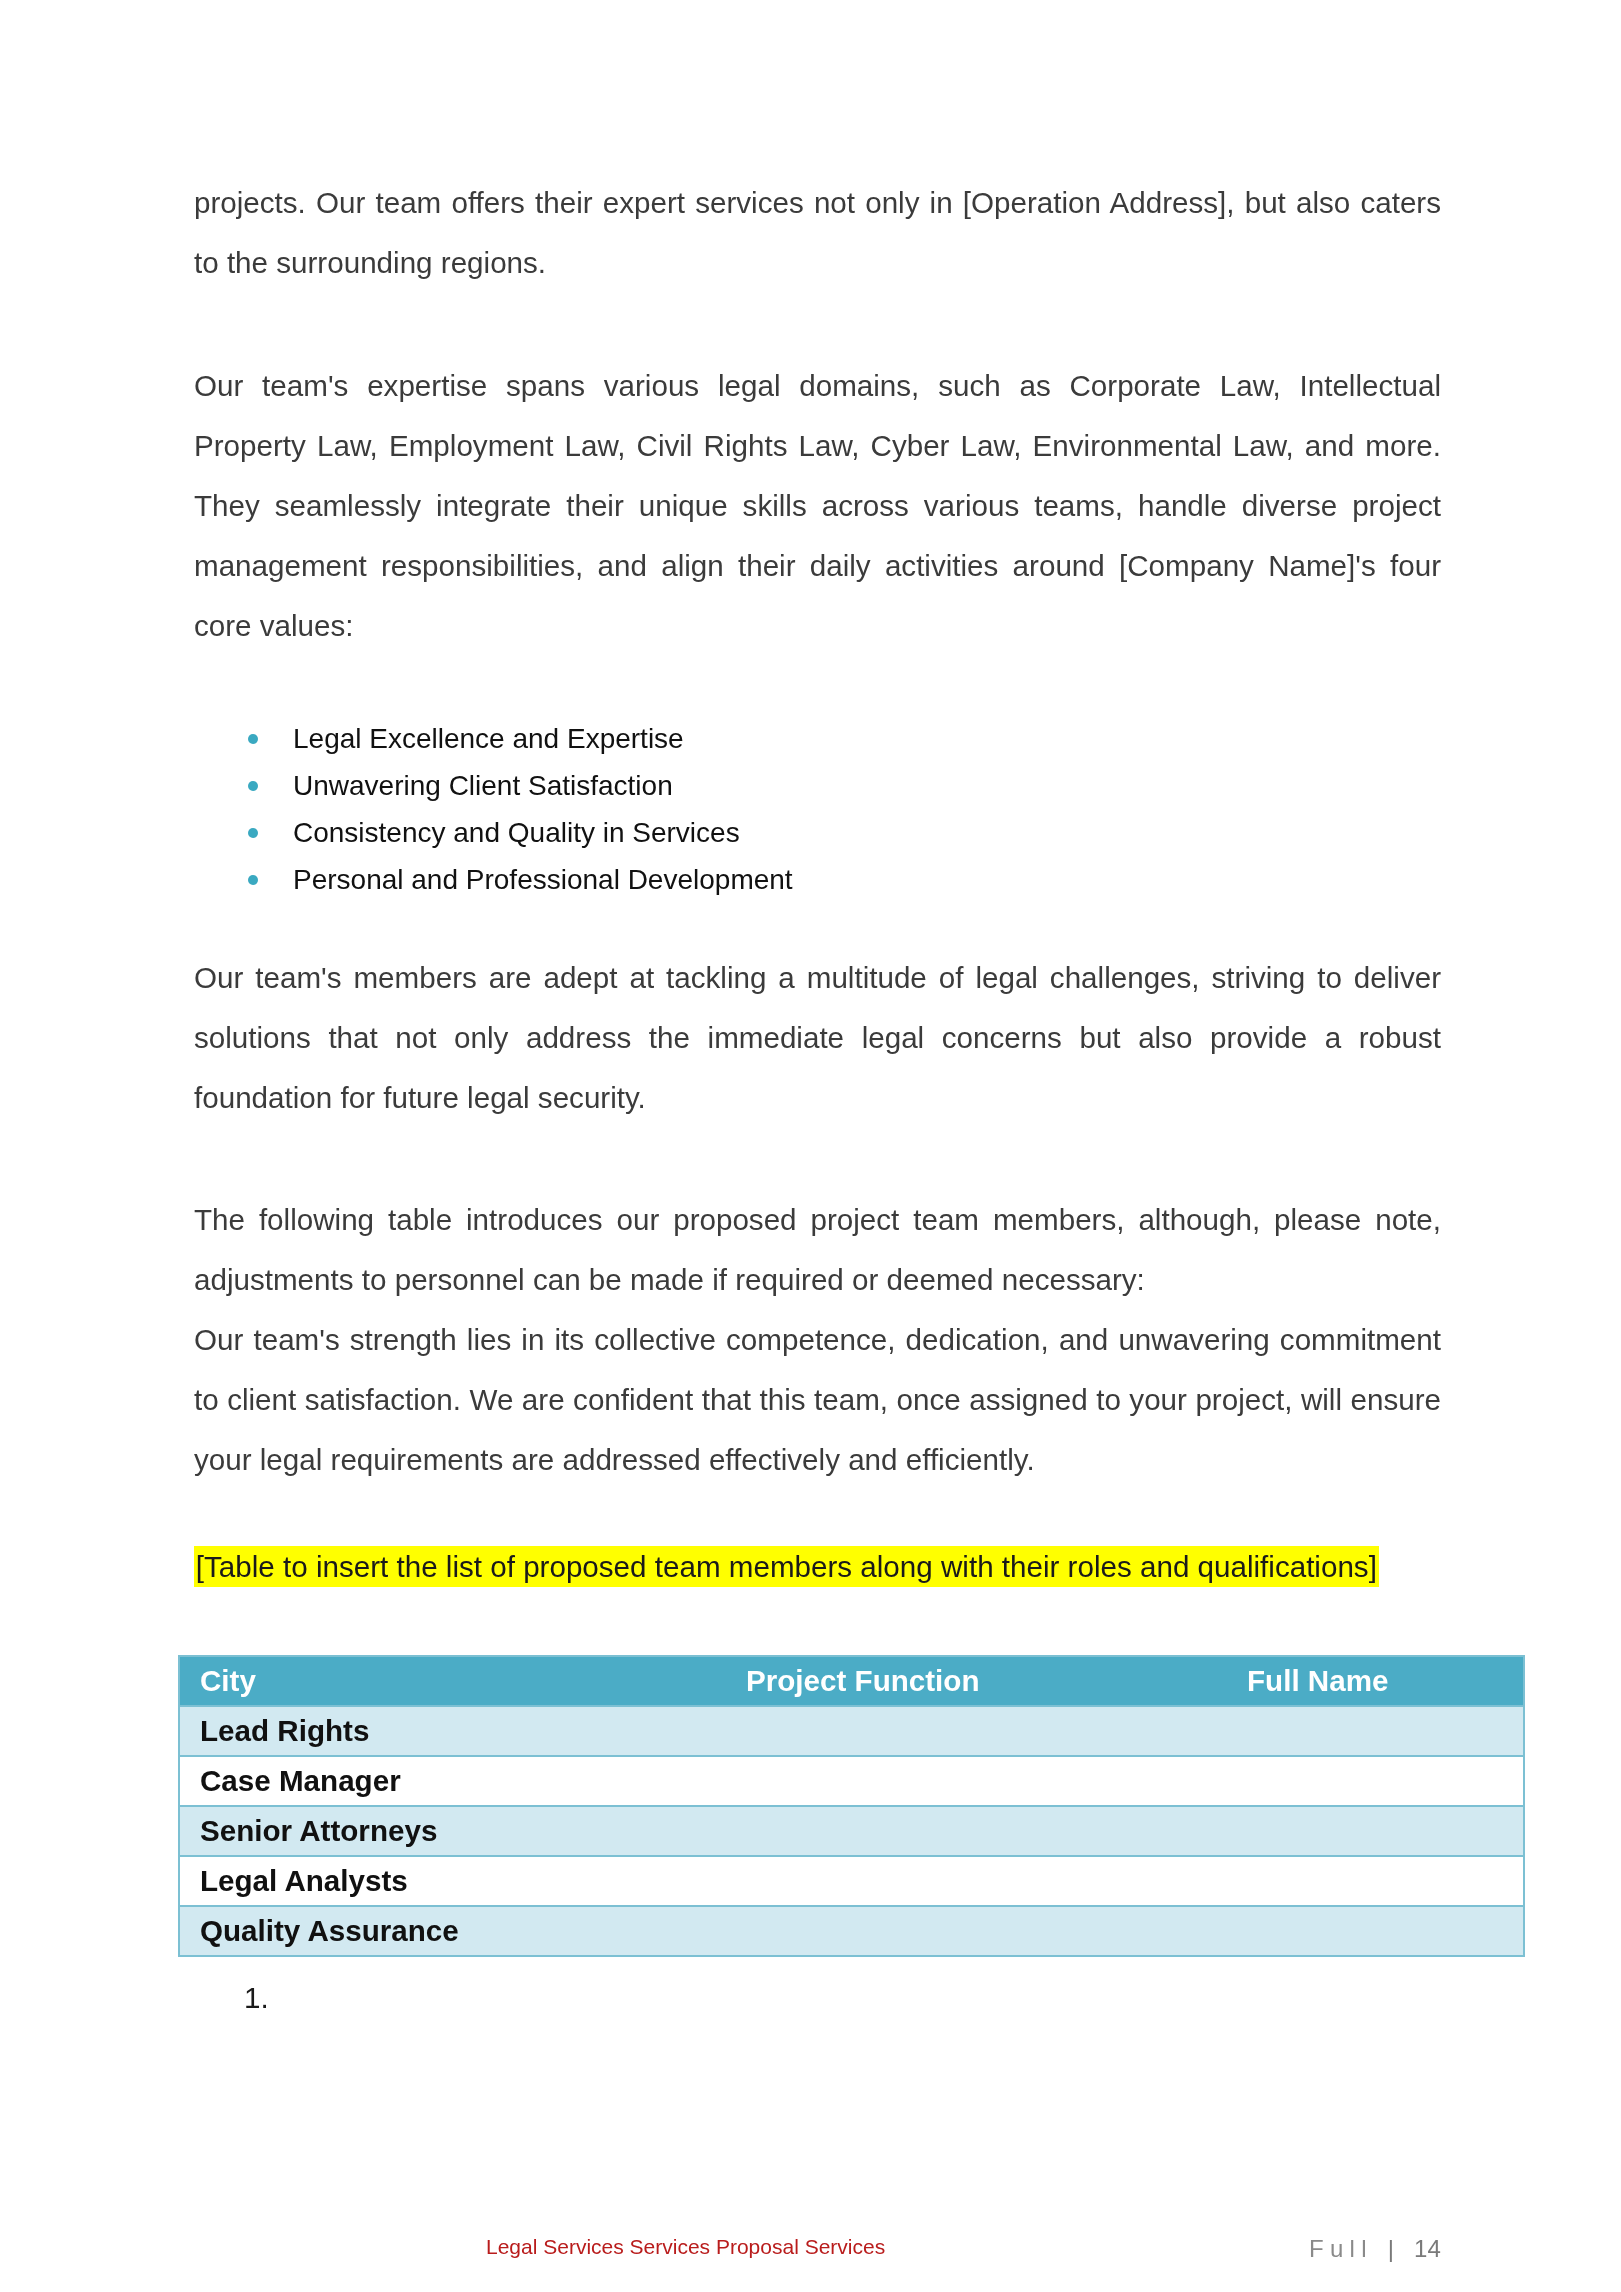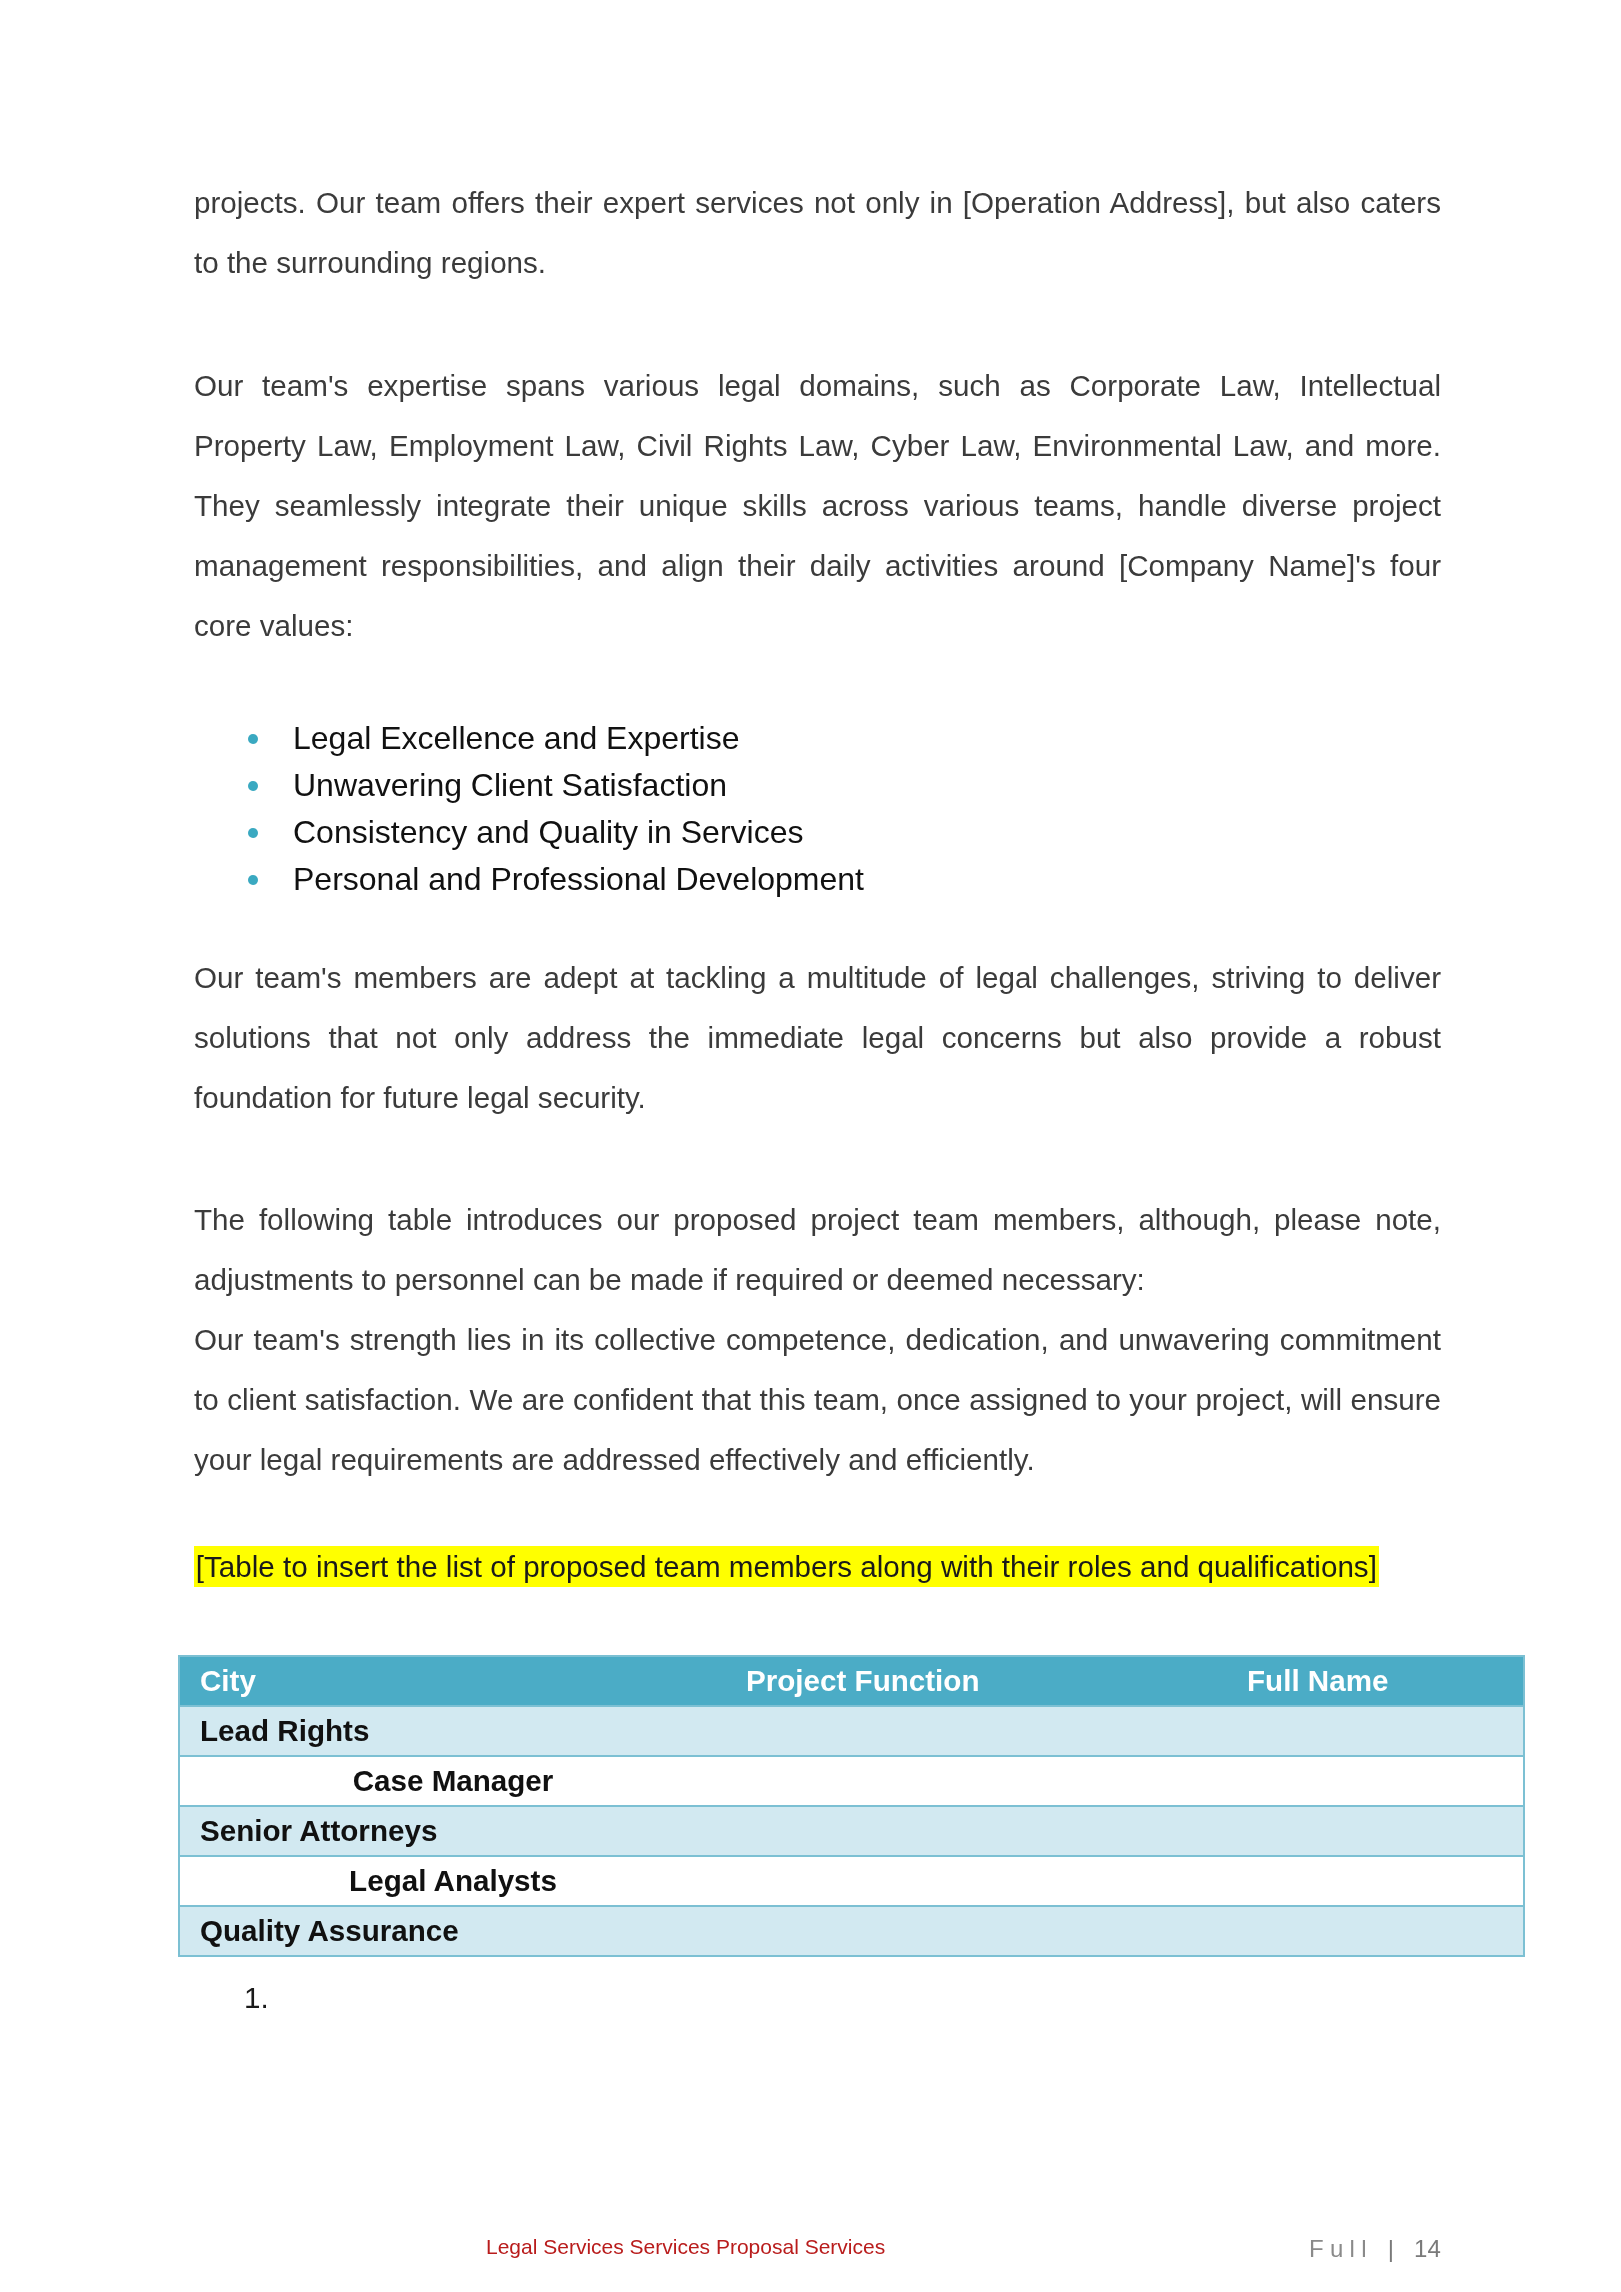--- a/index.html
+++ b/index.html
@@ -43,21 +43,21 @@
       left: 0;
       top: 715px;
       margin: 0;
       padding: 0;
       list-style: none;
     }
     .bullets li {
       position: relative;
       height: 47px;
       line-height: 47px;
-      font-size: 32px;
+      font-size: 28px;
       color: #111111;
       padding-left: 99px;
     }
     .bullets .bullet-dot {
       position: absolute;
       left: 54px;
       top: 19px;
       width: 9.9px;
       height: 9.9px;
       border-radius: 50%;
@@ -92,21 +92,21 @@
       border-top: 2.7px solid #7cc0d3;
       border-bottom: 2.7px solid #7cc0d3;
       vertical-align: middle;
     }
     .team-table thead th {
       background: #4bacc6;
       color: #ffffff;
       height: 48px;
     }
     .team-table tbody tr.band td { background: #d2e9f1; }
-    .team-table tbody tr.plain td { background: #ffffff; text-align: center; }
+    .team-table tbody tr.plain td { background: #ffffff; }
     .team-table tbody td { color: #111111; }
     .col-city { width: 506px; }
     .col-func { width: 461px; }
     .col-name { width: auto; }
 
     .list-number {
       position: absolute;
       left: 244px;
       top: 1981px;
       font-size: 29.6px;

